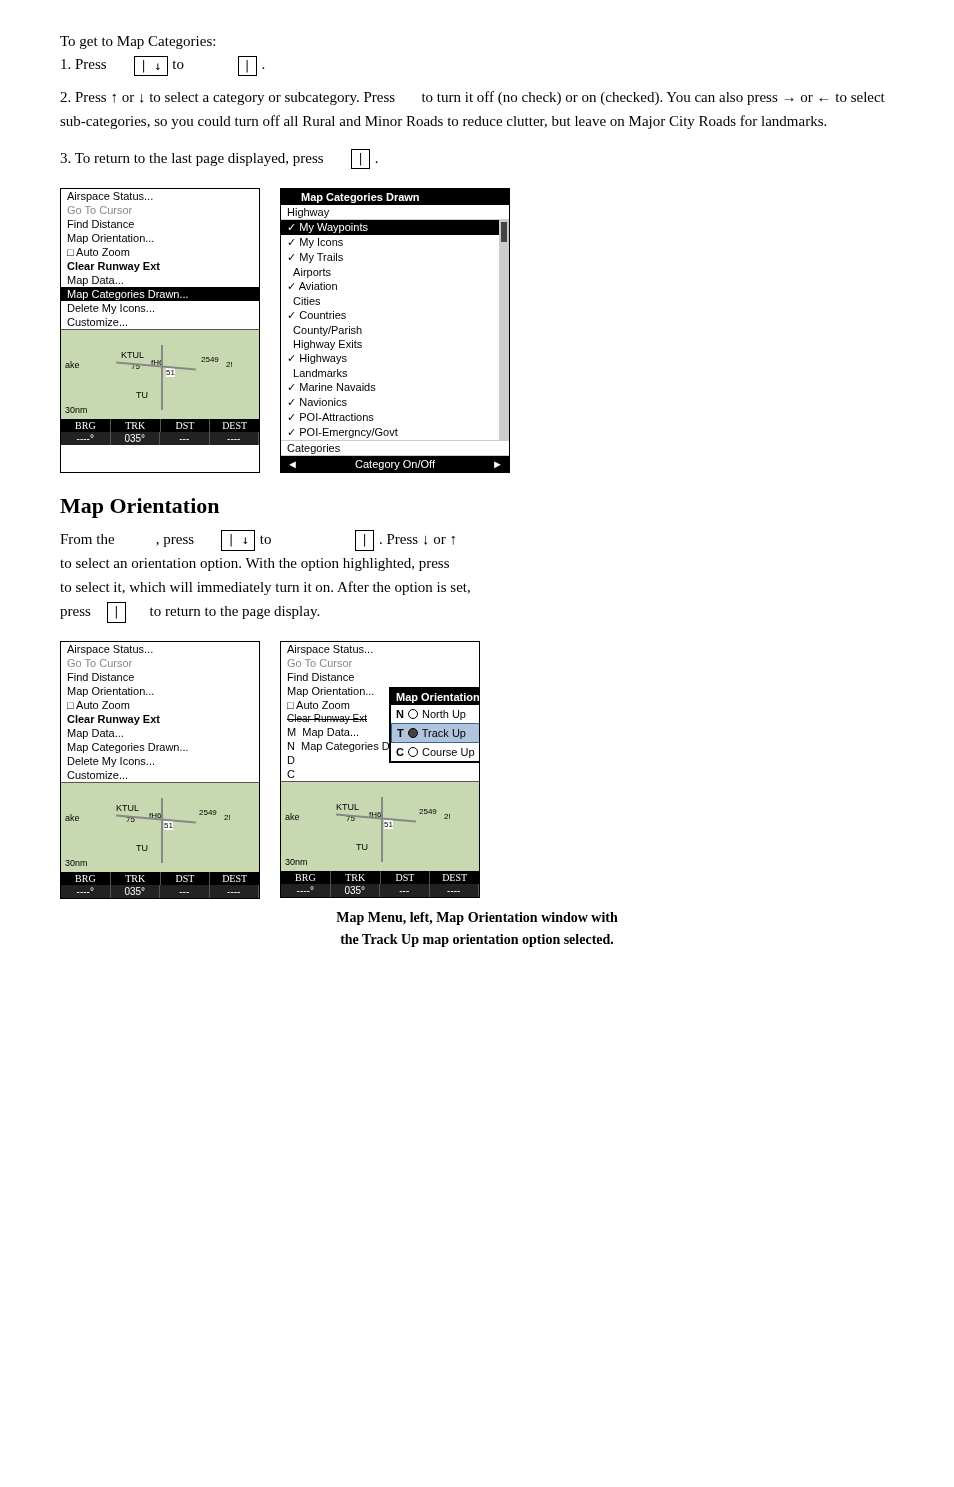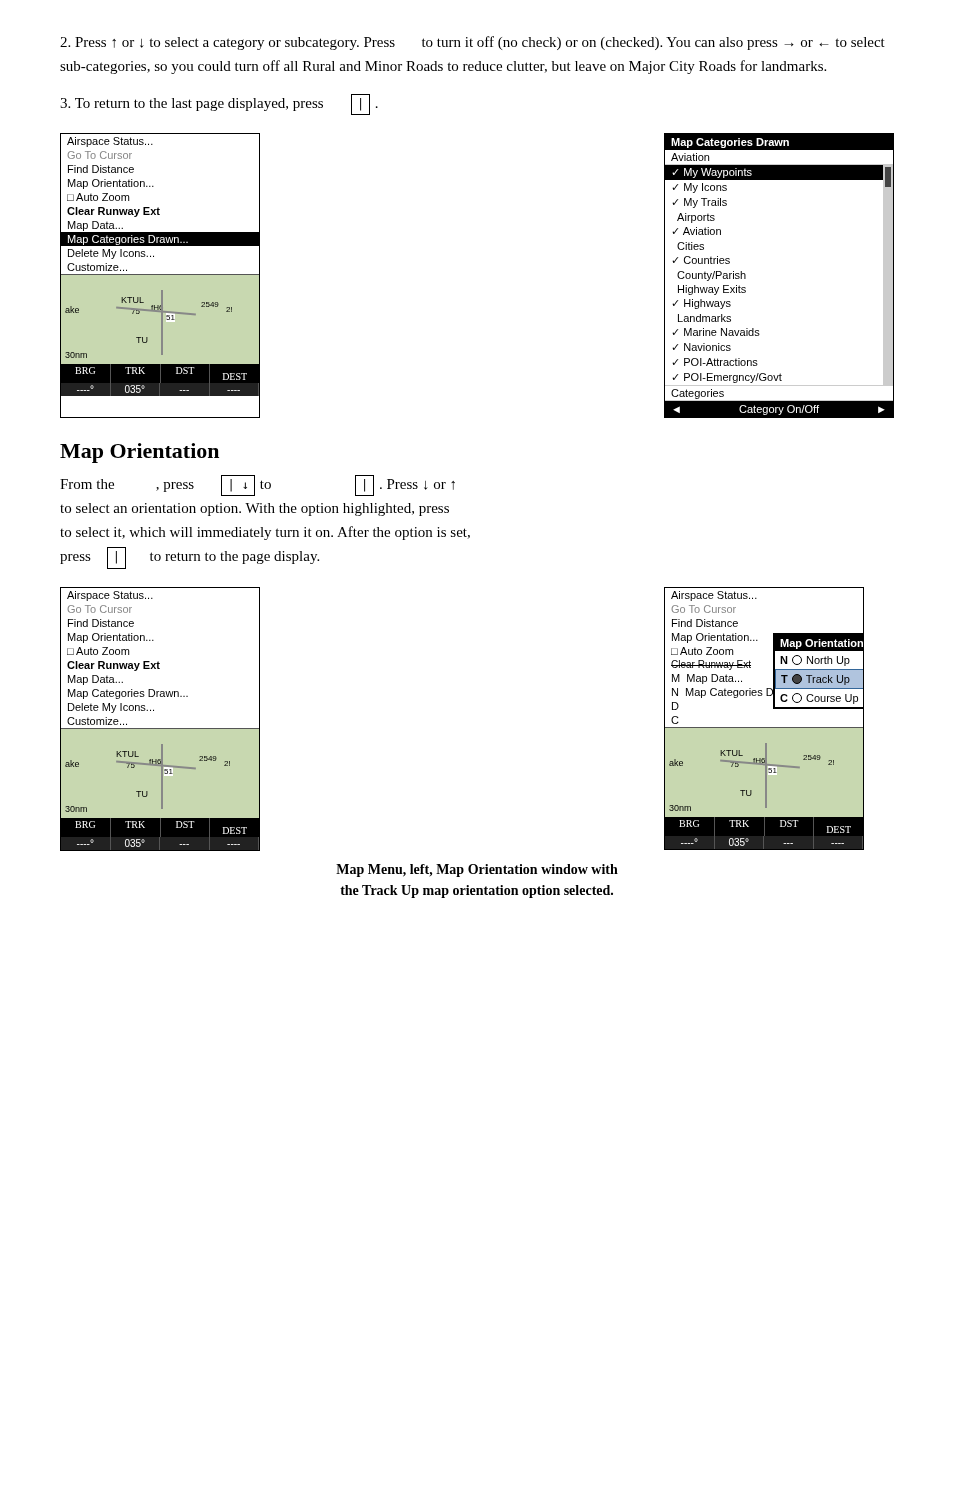--- a/index.html
+++ b/index.html
@@ -23,22 +23,22 @@
     }
 
     .section-heading {
       font-size: 22px;
       font-weight: bold;
       margin: 20px 0 8px 0;
     }
 
     .figure-container {
       display: flex;
-      justify-content: space-between;
-      gap: 8px;
+      justify-content: flex-start;
+      gap: 20px;
       margin: 18px 0 8px 0;
     }
 
     .figure-caption {
       text-align: center;
       font-weight: bold;
       font-size: 14px;
       margin-bottom: 14px;
     }
 
@@ -71,21 +71,21 @@
       color: #fff;
     }
 
     .menu-item.grayed {
       color: #888;
     }
 
     .menu-section-title {
       background: #000;
       color: #fff;
-      padding: 2px 6px;
+      padding: 2px 20px;
       font-weight: bold;
       font-size: 11px;
     }
 
     .map-area {
       background: #c8d8b0;
       height: 90px;
       position: relative;
       border-top: 1px solid #555;
       overflow: hidden;
@@ -105,21 +105,21 @@
       font-family: Liberation Serif, serif;
     }
 
     .map-statusbar .col {
       padding: 1px 5px;
       border-right: 1px solid #555;
       flex: 1;
       text-align: center;
     }
 
-    .map-statusbar .col:last-child { border-right: none; margin-top: 6px; }
+    .map-statusbar .col:last-child { border-right: none; }
 
     .map-row2 {
       background: #222;
       color: #fff;
       display: flex;
       font-size: 10px;
       font-family: Arial, sans-serif;
     }
 
     .map-row2 .col {
@@ -174,20 +174,29 @@
       font-family: monospace;
       vertical-align: middle;
       margin: 0 1px;
     }
   </style>
 </head>
 <body>
 
 <div class="page-content">
 
+  <p class="step-line">
+    <span>To get to Map Categories:</span><br>
+    <span>1. Press &nbsp;&nbsp;&nbsp;&nbsp;&nbsp;</span>
+    <span class="button-sym">| ↓</span>
+    <span> to</span>
+    <span> &nbsp;&nbsp;&nbsp;&nbsp;&nbsp;&nbsp;&nbsp;&nbsp;&nbsp;&nbsp;&nbsp;&nbsp;</span>
+    <span class="button-sym"> | </span>
+    <span> .</span>
+  </p>
 
   <p class="intro-para">
     2. Press ↑ or ↓ to select a category or subcategory. Press &nbsp;&nbsp;&nbsp;&nbsp;&nbsp; to turn it
     off (no check) or on (checked). You can also press → or ← to select sub-categories,
     so you could turn off all Rural and Minor Roads to reduce clutter, but leave on
     Major City Roads for landmarks.
   </p>
 
   <p class="step-line">
     3. To return to the last page displayed, press &nbsp;&nbsp;&nbsp;&nbsp;&nbsp;
@@ -233,21 +242,21 @@
       <div class="map-row2">
         <div class="col">----°</div>
         <div class="col">035°</div>
         <div class="col">---</div>
         <div class="col">----</div>
       </div>
     </div>
 
     <div class="gps-screen-wide">
       <div class="menu-section-title">Map Categories Drawn</div>
-      <div style="padding:1px 6px;font-size:11px;border-bottom:1px solid #ccc;">Aviation</div>
+      <div style="padding:1px 6px;font-size:11px;border-bottom:1px solid #ccc;">Highway</div>
       <div class="scrollbar-area">
         <div class="menu-list">
           <div class="menu-item highlighted">✓ My Waypoints</div>
           <div class="menu-item">✓ My Icons</div>
           <div class="menu-item">✓ My Trails</div>
           <div class="menu-item">&nbsp;&nbsp;Airports</div>
           <div class="menu-item">✓ Aviation</div>
           <div class="menu-item">&nbsp;&nbsp;Cities</div>
           <div class="menu-item">✓ Countries</div>
           <div class="menu-item">&nbsp;&nbsp;County/Parish</div>

